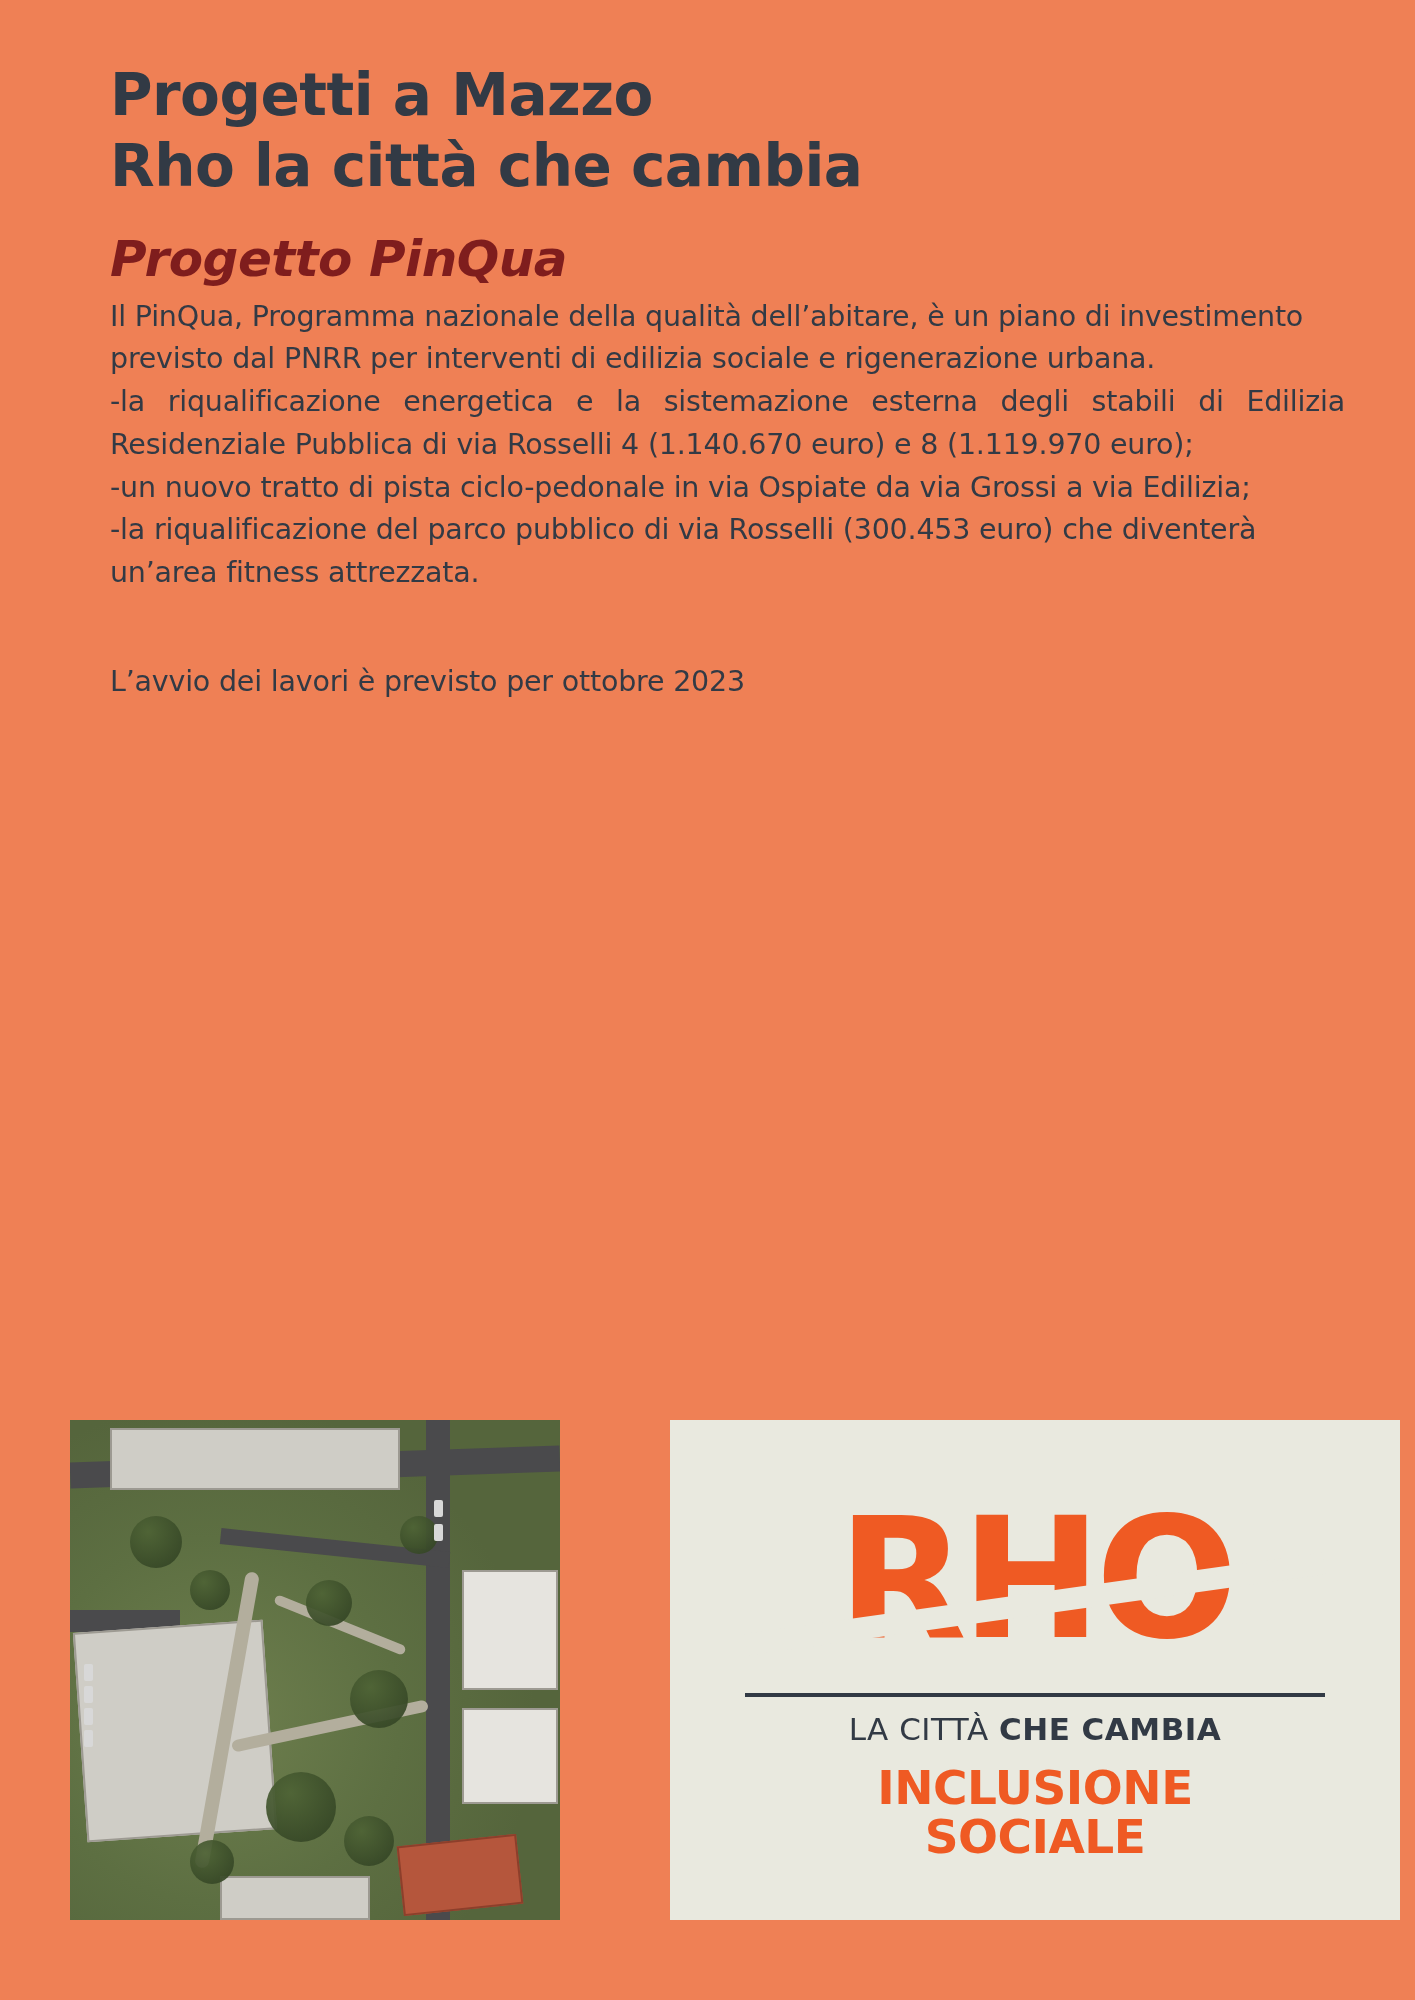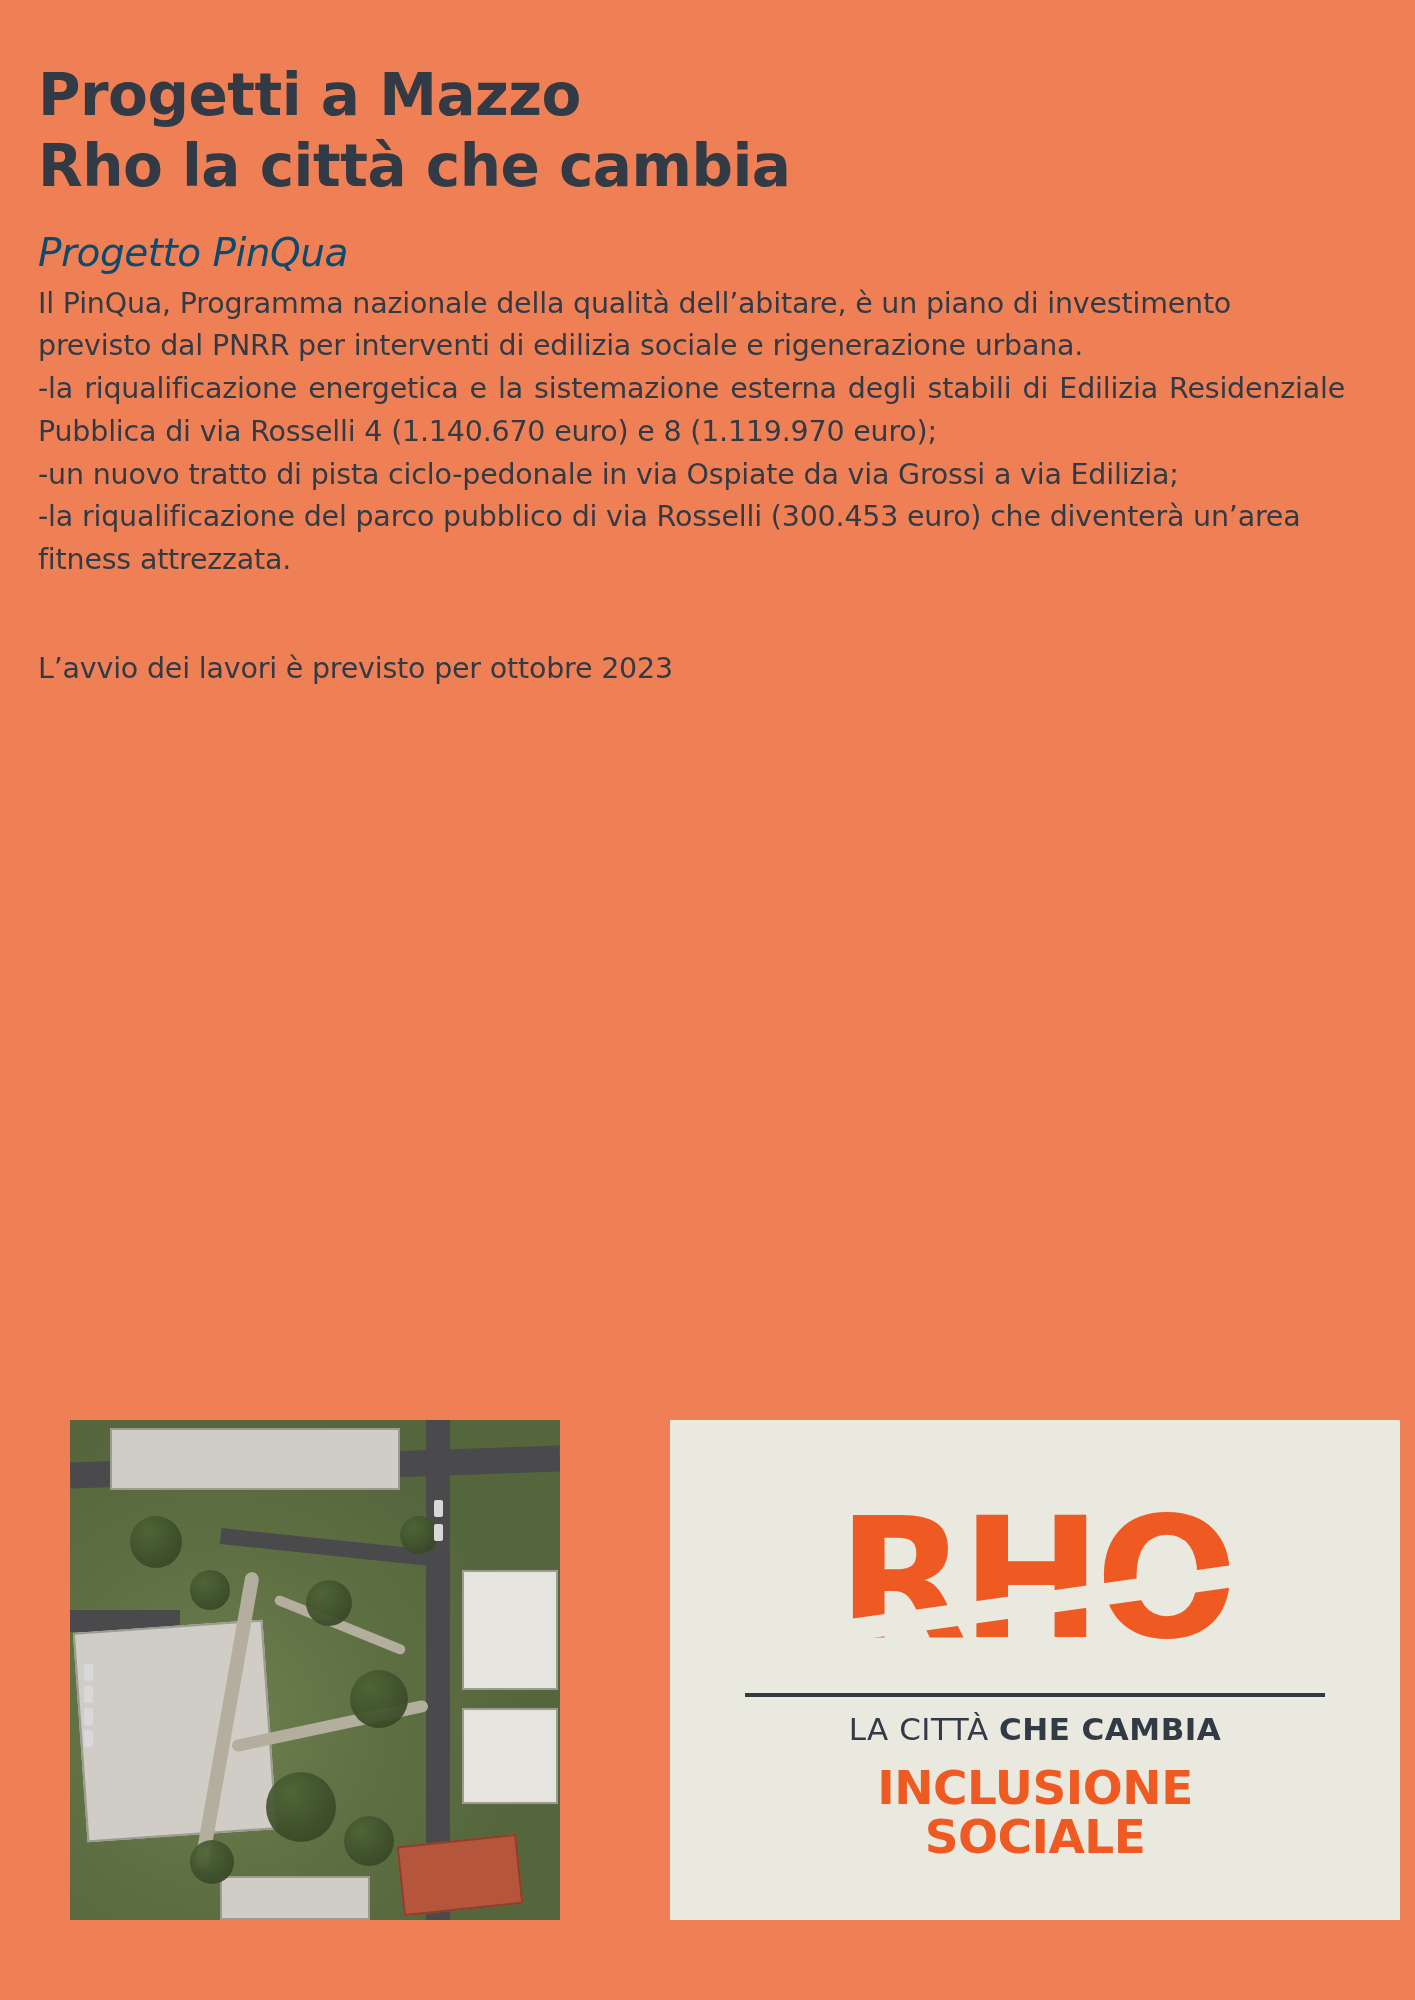--- a/index.html
+++ b/index.html
@@ -12,38 +12,38 @@
     height: 2000px;
     background: #ef8055;
     font-family: "DejaVu Sans", sans-serif;
     color: #323a45;
     overflow: hidden;
   }
   .page {
     position: relative;
     width: 1415px;
     height: 2000px;
-    padding: 60px 70px 0 38px;
+    padding: 60px 70px 0 110px;
   }
   .title {
     font-size: 58px;
     font-weight: bold;
     line-height: 1.22;
     letter-spacing: -0.5px;
     margin: 0;
     color: #323a45;
     white-space: pre-line;
   }
   .subtitle {
-    font-size: 39px;
+    font-size: 50px;
     font-style: italic;
-    font-weight: normal;
+    font-weight: bold;
     margin: 28px 0 8px 0;
     letter-spacing: -0.5px;
-    color: #0c4a6e;
+    color: #7f1d1d;
   }
   .body-text {
     font-size: 28.5px;
     font-weight: normal;
     line-height: 1.5;
     color: #323a45;
     letter-spacing: -0.2px;
   }
   .para {
     margin: 0 0 0 0;

